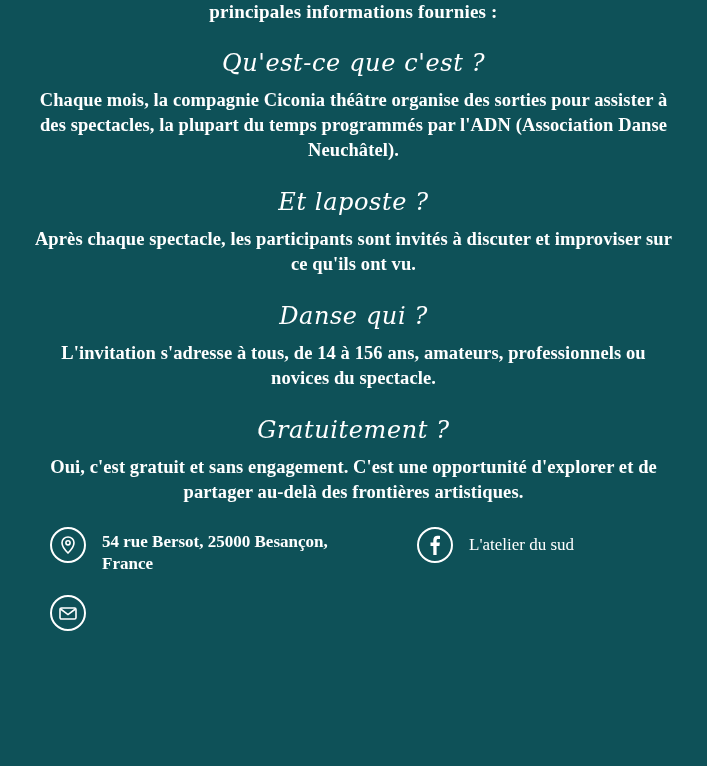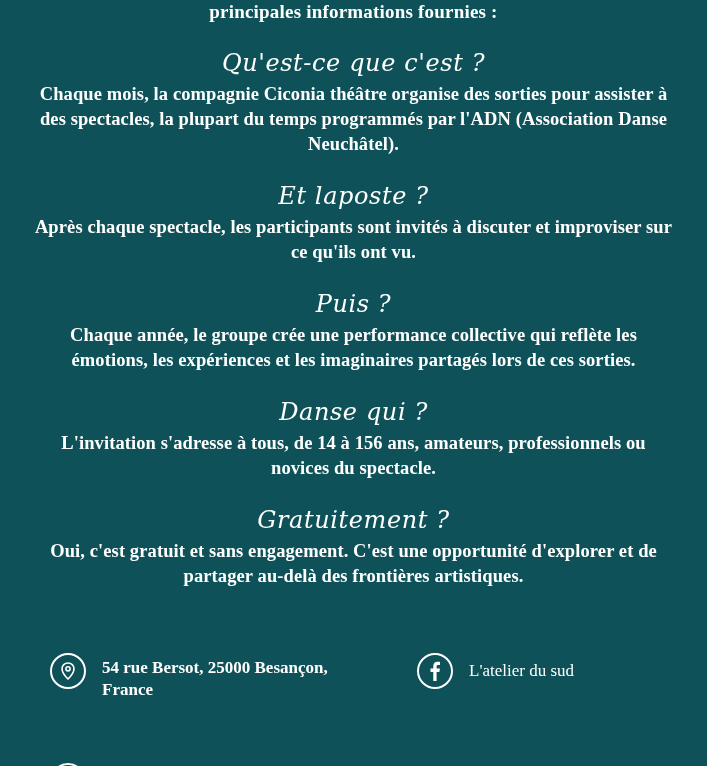--- a/index.html
+++ b/index.html
@@ -43,21 +43,21 @@
     line-height: 26px;
     margin: 0 0 6px 0;
     letter-spacing: 0.6px;
   }
   .q-body {
     text-align: center;
     font-family: "Liberation Serif", serif;
     font-weight: bold;
     font-size: 18.5px;
     line-height: 25px;
-    margin: 0 auto;
+    margin: 12px auto;
     max-width: 640px;
     letter-spacing: 0.1px;
   }
   .contact-heading {
     text-align: center;
     font-family: "DejaVu Serif", serif;
     font-style: italic;
     font-size: 21px;
     line-height: 26px;
     margin: 30px 0 0 0;
@@ -77,21 +77,20 @@
     padding-left: 28px;
     box-sizing: border-box;
   }
   .contact-col.right {
     flex: 1;
   }
   .contact-row {
     display: flex;
     align-items: flex-start;
     margin-bottom: 20px;
-    margin-top: 42px;
   }
   .icon-circle {
     width: 36px;
     height: 36px;
     min-width: 36px;
     border-radius: 50%;
     border: 2px solid #ffffff;
     display: flex;
     align-items: center;
     justify-content: center;
@@ -129,24 +128,20 @@
   <div class="section">
     <h2 class="q-heading">Qu'est-ce que c'est ?</h2>
     <p class="q-body">Chaque mois, la compagnie Ciconia théâtre organise des sorties pour assister à des spectacles, la plupart du temps programmés par l'ADN (Association Danse Neuchâtel).</p>
   </div>
 
   <div class="section">
     <h2 class="q-heading">Et laposte ?</h2>
     <p class="q-body">Après chaque spectacle, les participants sont invités à discuter et improviser sur ce qu'ils ont vu.</p>
   </div>
 
-  <div class="section">
-    <h2 class="q-heading">Puis ?</h2>
-    <p class="q-body">Chaque année, le groupe crée une performance collective qui reflète les émotions, les expériences et les imaginaires partagés lors de ces sorties.</p>
-  </div>
 
   <div class="section">
     <h2 class="q-heading">Danse qui ?</h2>
     <p class="q-body">L'invitation s'adresse à tous, de 14 à 156 ans, amateurs, professionnels ou novices du spectacle.</p>
   </div>
 
   <div class="section">
     <h2 class="q-heading">Gratuitement ?</h2>
     <p class="q-body">Oui, c'est gratuit et sans engagement. C'est une opportunité d'explorer et de partager au-delà des frontières artistiques.</p>
   </div>

